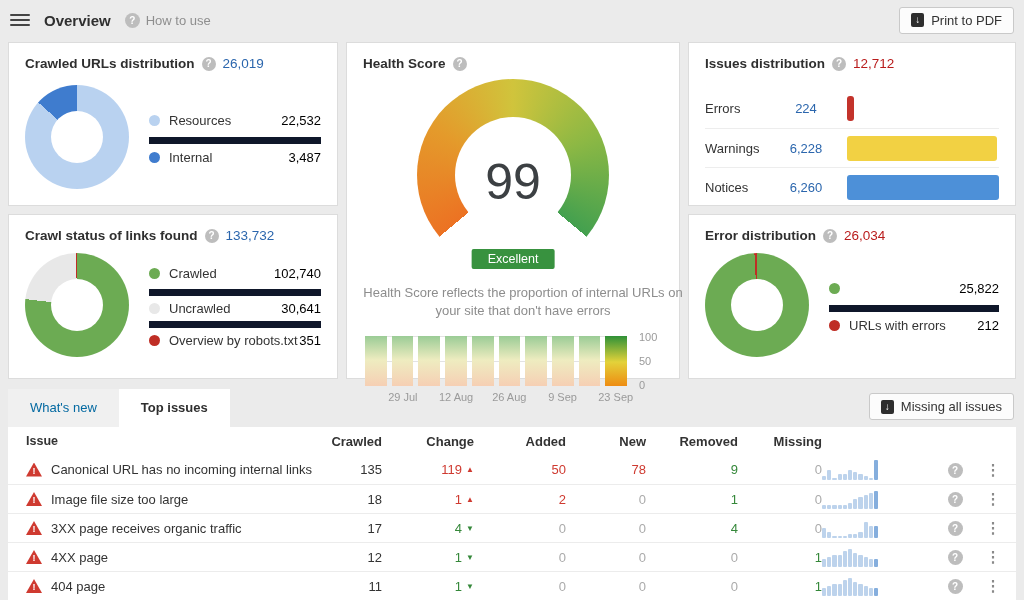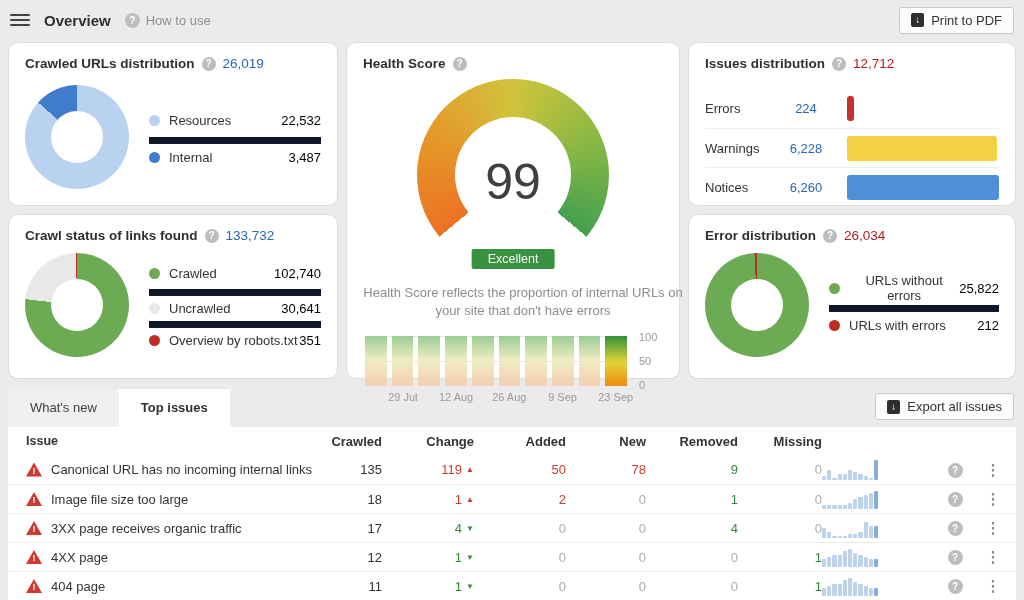--- a/index.html
+++ b/index.html
@@ -16,21 +16,21 @@
   .btn{display:flex;align-items:center;gap:7px;background:#fcfcfc;border:1px solid #c9c9c9;
        border-radius:3px;padding:5px 11px;font-size:13px;color:#333;cursor:pointer;}
   .docicon{width:13px;height:14px;background:#2e2e2e;border-radius:2px;color:#fff;
            font-size:10px;line-height:14px;text-align:center;font-weight:bold;}
   .qicon{width:15px;height:15px;border-radius:50%;background:#bdbdbd;color:#fff;
          font-size:10px;font-weight:bold;text-align:center;line-height:15px;flex:0 0 auto;}
 
   
   .cards{display:grid;grid-template-columns:330px 334px 1fr;gap:8px;margin:2px 8px 0 8px;}
   .colstack{display:flex;flex-direction:column;gap:8px;}
-  .card{background:#fff;border:1px solid #dcdcdc;border-radius:10px;padding:13px 16px;}
+  .card{background:#fff;border:1px solid #dcdcdc;border-radius:0;padding:13px 16px;}
   .card.h164{height:164px;} .card.h165{height:165px;} .card.h337{height:337px;}
   .card-title{display:flex;align-items:center;gap:7px;font-size:13.5px;}
   .card-title b{color:#2f2f2f;}
   .blue{color:#2b66ad;} .graynum{color:#b91c1c;}
   a.blue{text-decoration:none;cursor:pointer;}
 
   
   .donut-body{display:flex;align-items:center;margin-top:14px;}
   .donut{width:104px;height:104px;border-radius:50%;position:relative;flex:0 0 auto;}
   .donut::after{content:"";position:absolute;inset:26px;background:#fff;border-radius:50%;}
@@ -68,21 +68,21 @@
   .hbar{flex:1;height:100%;background:linear-gradient(180deg,#9bcc96 0%,#eeecc0 48%,#f6cfb4 100%);}
   .hbar.last{background:linear-gradient(180deg,#2f9138 0%,#e3d23a 52%,#ee8c12 100%);}
   .hylabels{width:34px;position:relative;font-size:11px;color:#9a9a9a;}
   .hylabels span{position:absolute;left:12px;}
   .hdates{position:relative;height:18px;margin-right:34px;font-size:11px;color:#9a9a9a;}
   .hdates span{position:absolute;top:5px;transform:translateX(-50%);white-space:nowrap;}
 
   
   .bottom{margin:10px 8px 0 8px;}
   .tabrow{display:flex;align-items:flex-end;position:relative;height:38px;}
-  .tab{padding:0 22px;line-height:38px;font-size:13px;color:#404040;background:#f0f0f0;cursor:pointer;}
+  .tab{padding:0 22px;line-height:38px;font-size:13px;color:#0369a1;background:#f0f0f0;cursor:pointer;}
   .tab.active{background:#fff;color:#2f2f2f;font-weight:bold;}
   .export{position:absolute;right:2px;top:4px;}
   .tablewrap{background:#fff;}
   .trow{display:grid;grid-template-columns:minmax(0,1fr) 70px 92px 92px 80px 92px 84px 112px 42px 34px;
         align-items:center;height:29px;padding:0 6px 0 18px;}
   .trow + .trow{border-top:1px solid #ececec;}
   .thead{height:28px;font-weight:bold;font-size:12.5px;}
   .num{text-align:right;font-size:13px;}
   .c-red{color:#cf3a30;} .c-green{color:#35883a;} .c-gray{color:#ababab;} .c-dark{color:#333;}
   .arrow{font-size:8px;margin-left:4px;vertical-align:2px;}
@@ -252,21 +252,20 @@
       <div class="card-title">
         <b>Error distribution</b>
         <span class="qicon" style="width:14px;height:14px;line-height:14px;">?</span>
         <span class="graynum">26,034</span>
       </div>
       <div class="donut-body" style="margin-top:10px;">
         <div class="donut" style="background: conic-gradient(rgb(108, 171, 83) 0%, rgb(108, 171, 83) 99.2%, rgb(191, 46, 37) 99.2%, rgb(191, 46, 37) 100%);"></div>
         <div class="legend">
             <div class="lrow">
        <span class="dot" style="background:#6cab53"></span>
-       <span class="llabel">URLs without errors</span>
        <span class="lval">25,822</span>
      </div>
             <div class="lrow">
        <span class="dot" style="background:#bf2e25"></span>
        <span class="llabel">URLs with errors</span>
        <span class="lval">212</span>
      </div>
           </div>
       </div>
     </div>
@@ -274,21 +273,21 @@
 </div>
 
 <div class="bottom">
   <div class="tabrow">
     <div id="tabs" style="display:flex;">
         <div class="tab">What's new</div>
         <div class="tab active">Top issues</div>
       </div>
     <button class="btn export">
       <span class="docicon">↓</span>
-      <span>Export all issues</span>
+      <span>Missing all issues</span>
     </button>
   </div>
   <div class="tablewrap">
     <div class="trow thead">
       <div>Issue</div>
       <div class="num">Crawled</div>
       <div class="num">Change</div>
       <div class="num">Added</div>
       <div class="num">New</div>
       <div class="num">Removed</div>

